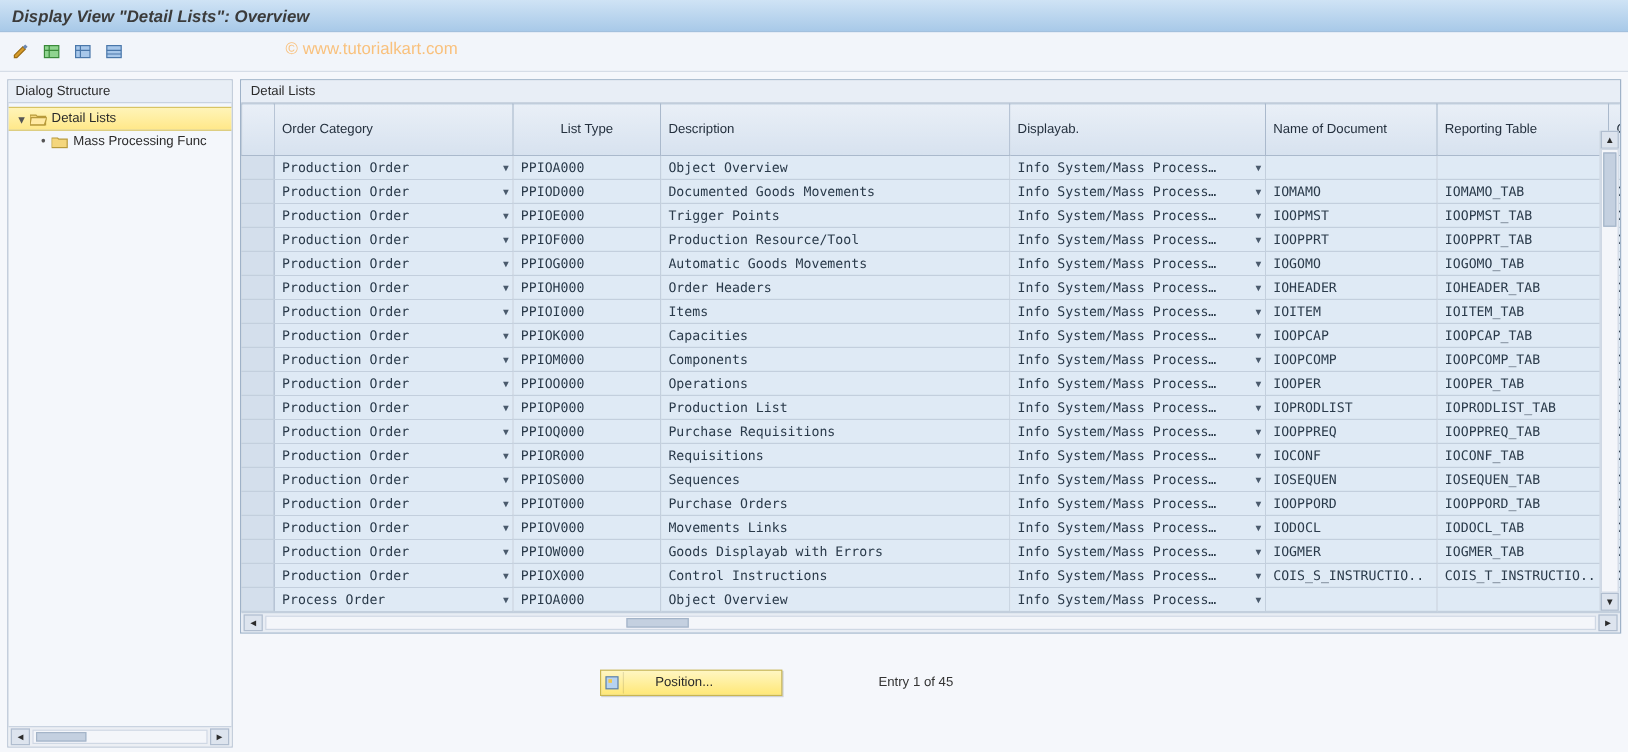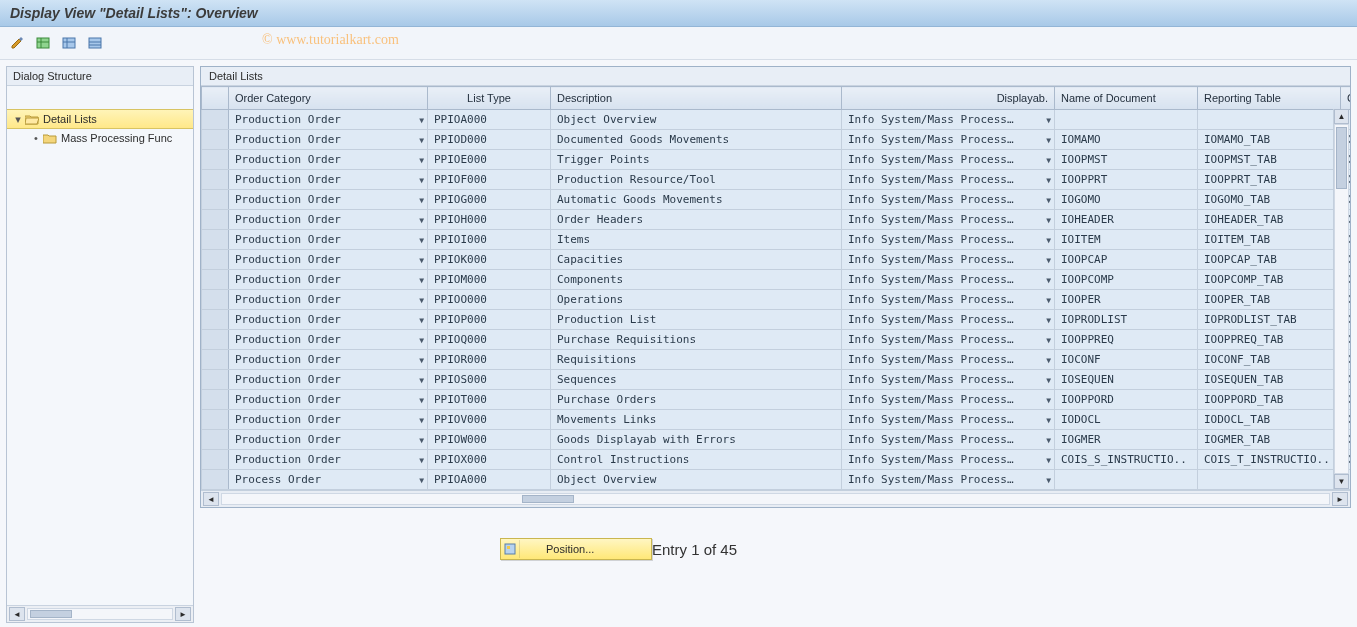--- a/index.html
+++ b/index.html
@@ -35,44 +35,43 @@
     position: relative;
   }
   .tb-btn {
     width: 18px; height: 18px;
     display: inline-flex; align-items:center; justify-content:center;
     cursor: pointer;
     border-radius: 2px;
   }
   .watermark {
     position: absolute;
-    left: 262px; top: 5px;
+    left: 238px; top: 5px;
     font-size: 14px;
     color: rgba(255,150,20,0.55);
-    font-family: Liberation Serif, serif;
+    font-family: Liberation Sans, sans-serif;
     pointer-events: none;
   }
 
   .main {
     display: flex;
     height: calc(627px - 26px - 32px);
     padding: 6px;
     gap: 6px;
     box-sizing: border-box;
   }
 
   
   .left-panel {
     width: 188px;
     display: flex;
     flex-direction: column;
     border: 1px solid #b8c4d4;
     background: #f4f7fb;
     box-sizing: border-box;
-    gap: 20px;
   }
   .left-panel .lp-header {
     background: #e8eef6;
     border-bottom: 1px solid #c9d3e0;
     padding: 3px 6px;
   }
   .tree {
     flex: 1;
     padding: 3px 0;
     overflow: hidden;
@@ -130,21 +129,21 @@
     overflow: hidden;
   }
   table.grid {
     border-collapse: collapse;
     width: 1128px;
     table-layout: fixed;
   }
   table.grid th {
     background: linear-gradient(#e9eff7,#d7e2ef);
     border: 1px solid #aab9cc;
-    padding: 2px 6px;
+    padding: 12px 6px;
     text-align: left;
     font-weight: normal;
     color: #24303e;
     height: 18px;
     position: relative;
     white-space: nowrap;
     overflow: hidden;
   }
   table.grid td {
     border: 1px solid #c3cfdd;
@@ -197,38 +196,39 @@
     border-top:1px solid #c3cfdd;
     display:flex; align-items:center; padding:0 2px; gap:2px;
   }
   .hscroll .sb-track{position:relative;}
   .hscroll .sb-thumb{left:300px;width:50px;}
 
   .footer-area {
     margin-top: 30px;
     display:flex;
     align-items:center;
+    gap: 80px;
     padding-left: 300px;
   }
   .pos-button {
     background: linear-gradient(#fff6c2,#ffe877);
     border: 1px solid #c9b64f;
     height: 20px;
     width: 150px;
     display:flex; align-items:center;
     font-size:11px;
     cursor:pointer;
     box-shadow: 1px 1px 0 rgba(0,0,0,0.15);
   }
   .pos-button .pic {
     width:18px;height:18px;display:inline-flex;align-items:center;justify-content:center;
     border-right:1px solid rgba(0,0,0,0.1);
     margin-right: 26px;
   }
-  .entry-text { font-size:15px; color:#333; }
+  .entry-text { font-size:11px; color:#333; }
 
   
   svg { display:block; }
 </style>
 </head>
 <body>
 
 <div class="titlebar">Display View "Detail Lists": Overview</div>
 
 <div class="toolbar">
@@ -300,21 +300,21 @@
     <div class="panel-frame">
       <div class="panel-title">Detail Lists</div>
       <div class="grid-wrap">
         <table class="grid" id="grid">
           <thead>
               <tr id="grid-head">
                 <th style="width: 14px;"></th>
                 <th style="width: 186px;"><span>Order Category</span></th>
                 <th style="width: 110px; text-align: center;"><span>List Type</span></th>
                 <th style="width: 278px;"><span>Description</span></th>
-                <th style="width: 200px; text-align: right;"><span>Displayab.</span></th>
+                <th style="width: 200px;"><span>Displayab.</span></th>
                 <th style="width: 130px;"><span>Name of Document</span></th>
                 <th style="width: 130px;"><span>Reporting Table</span></th>
                 <th style="width: 78px;"><span>Class</span></th>
               </tr>
             </thead>
           <tbody id="grid-body" class="grid-body">
               <tr>
                 <td class="rowmarker"></td>
                 <td class="dd"><span>Production Order</span><span class="dd-caret">▼</span></td>
                 <td><span>PPIOA000</span></td>

